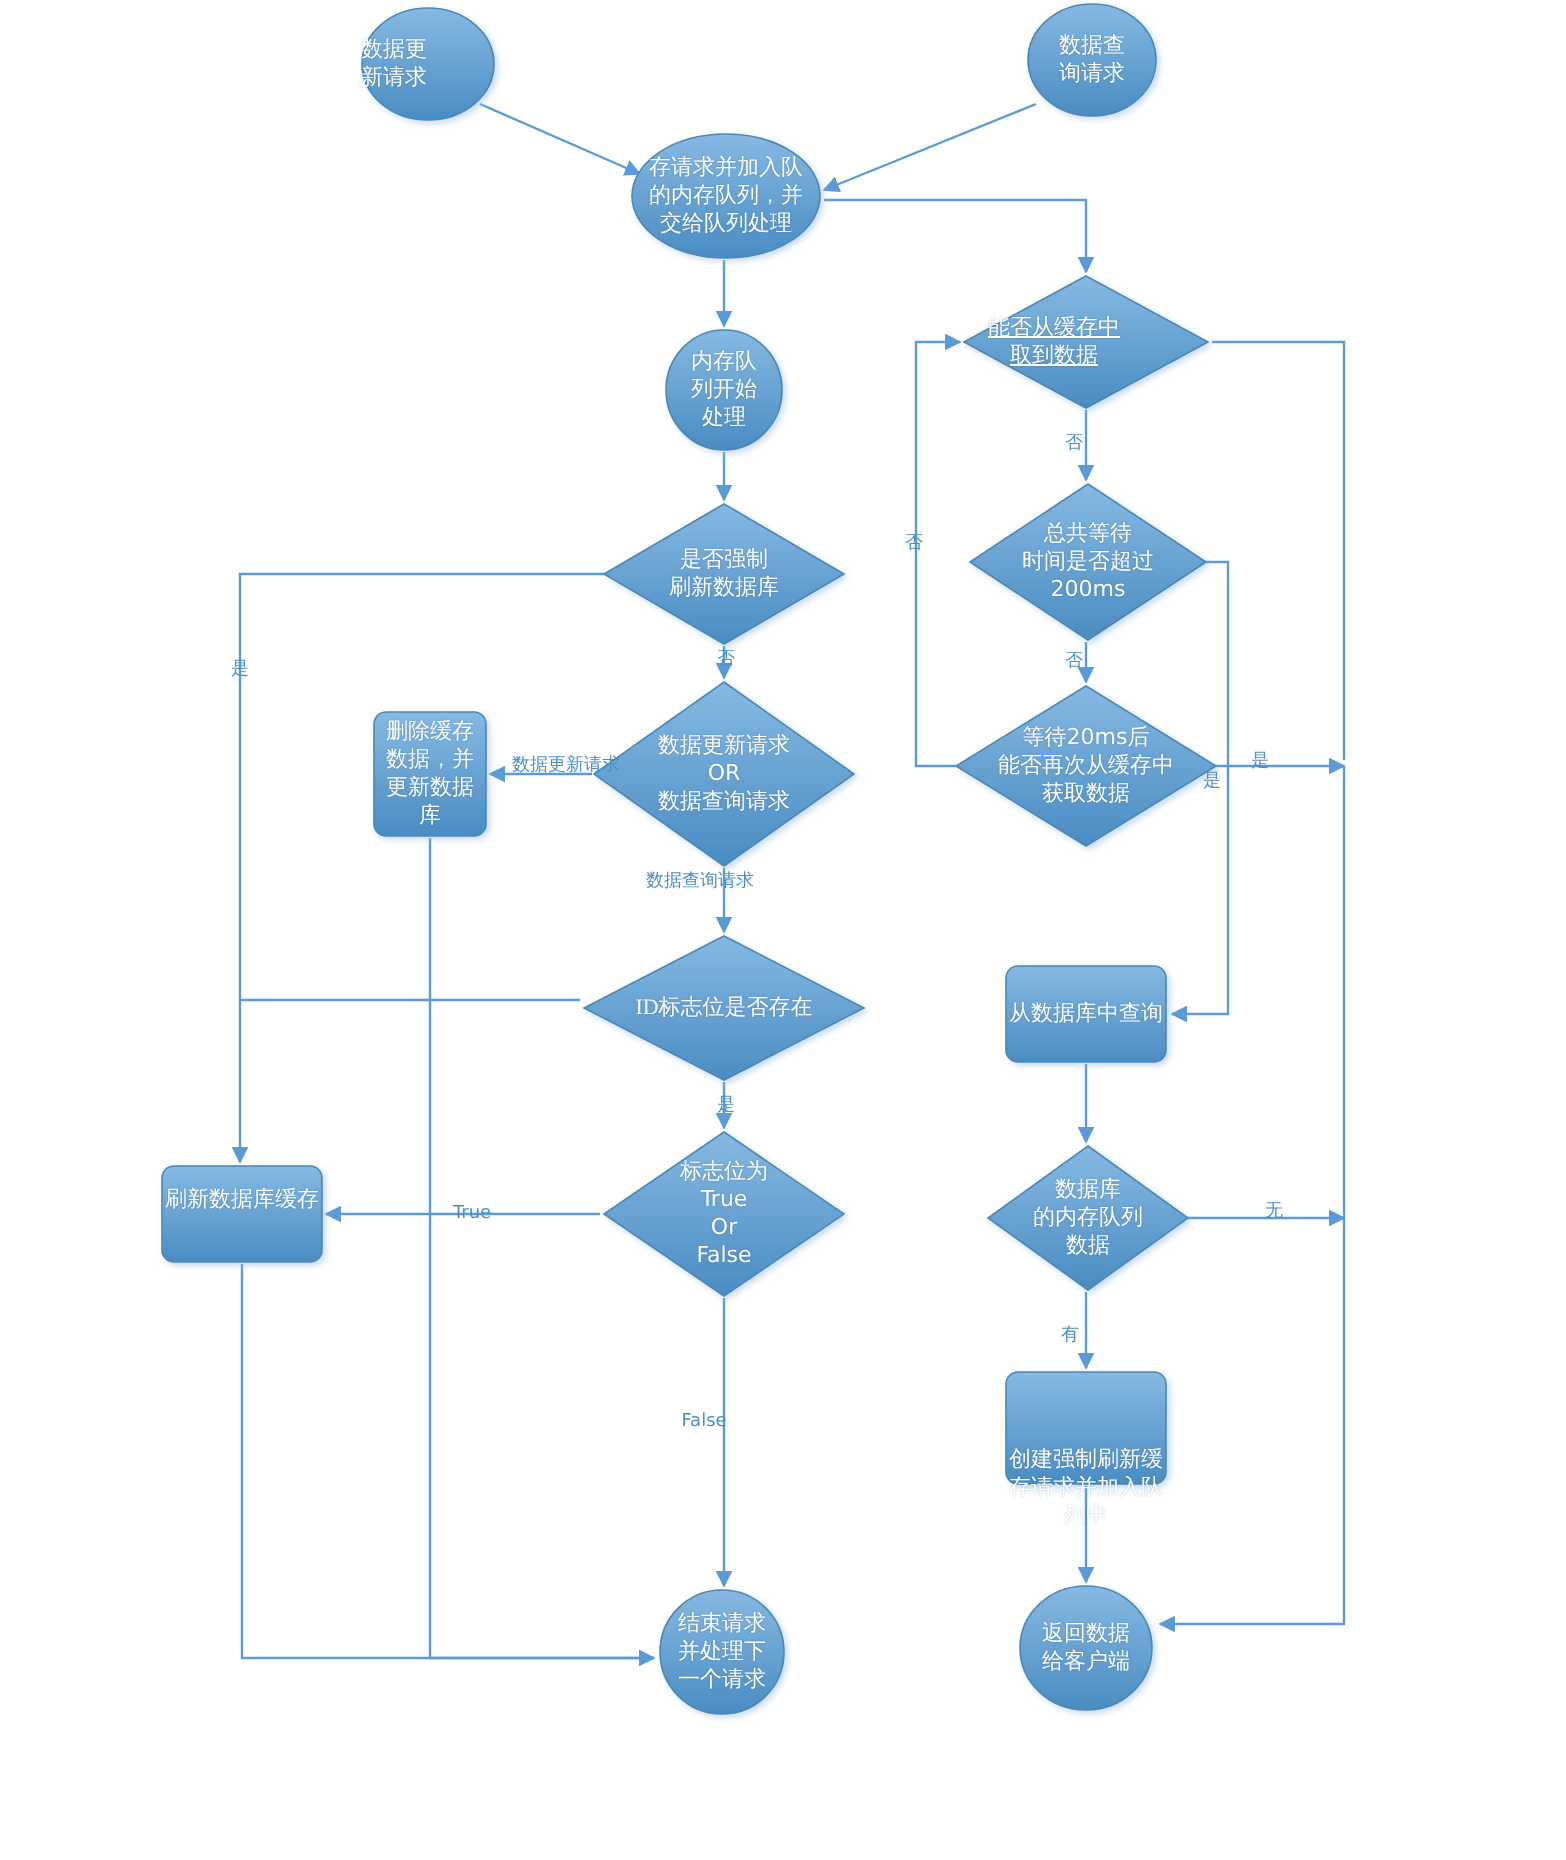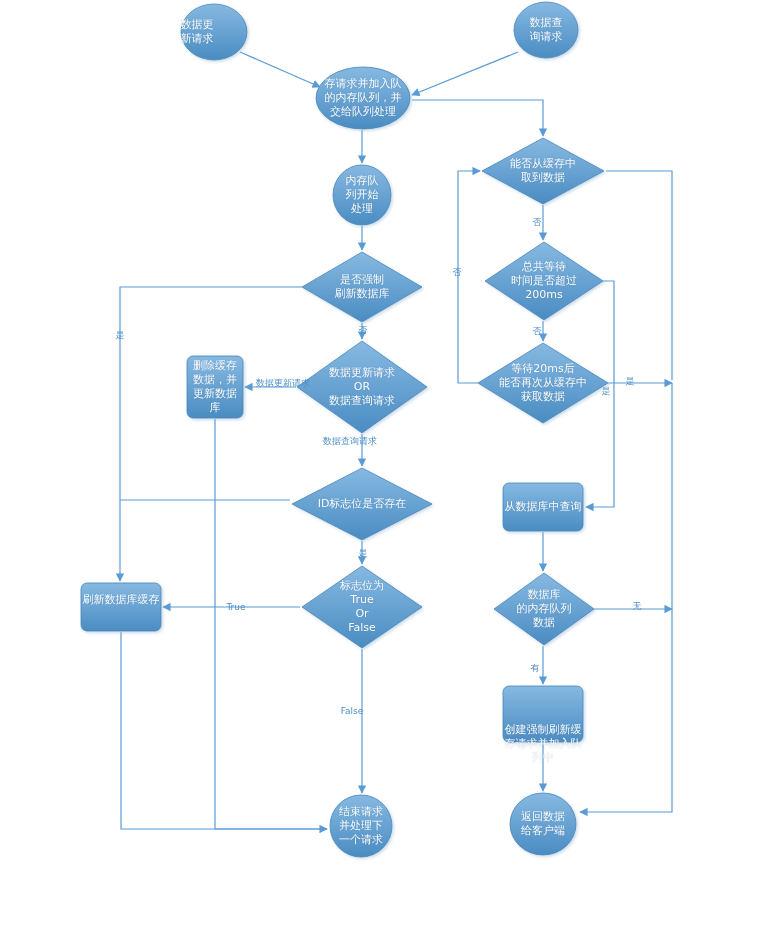--- a/index.html
+++ b/index.html
@@ -166,30 +166,30 @@
 处理</div>
       <div class="node-label" style="left: 290px; top: 252px; width: 144px; height: 70px;">是否强制
 刷新数据库</div>
       <div class="node-label" style="left: 175px; top: 356px; width: 80px; height: 62px;">删除缓存
 数据，并
 更新数据
 库</div>
       <div class="node-label" style="left: 285px; top: 341px; width: 154px; height: 92px;">数据更新请求
 OR
 数据查询请求</div>
-      <div class="node-label" style="left: 280px; top: 468px; width: 164px; height: 72px;">ID标志位是否存在</div>
+      <div class="node-label" style="left: 280px; top: 468px; width: 164px; height: 72px; font-family: Liberation Serif, serif;">ID标志位是否存在</div>
       <div class="node-label" style="left: 290px; top: 566px; width: 144px; height: 82px;">标志位为
 True
 Or
 False</div>
       <div class="node-label" style="left: 69px; top: 583px; width: 104px; height: 33px;">刷新数据库缓存</div>
       <div class="node-label" style="left: 318px; top: 795px; width: 86px; height: 62px;">结束请求
 并处理下
 一个请求</div>
-      <div class="node-label" style="left: 470px; top: 138px; width: 146px; height: 66px;">能否从缓存中
+      <div class="node-label" style="left: 454px; top: 138px; width: 146px; height: 66px; text-decoration: underline;">能否从缓存中
 取到数据</div>
       <div class="node-label" style="left: 473px; top: 242px; width: 142px; height: 78px;">总共等待
 时间是否超过
 200ms</div>
       <div class="node-label" style="left: 466px; top: 343px; width: 154px; height: 80px;">等待20ms后
 能否再次从缓存中
 获取数据</div>
       <div class="node-label" style="left: 491px; top: 483px; width: 104px; height: 48px;">从数据库中查询</div>
       <div class="node-label" style="left: 482px; top: 573px; width: 124px; height: 72px;">数据库
 的内存队列

